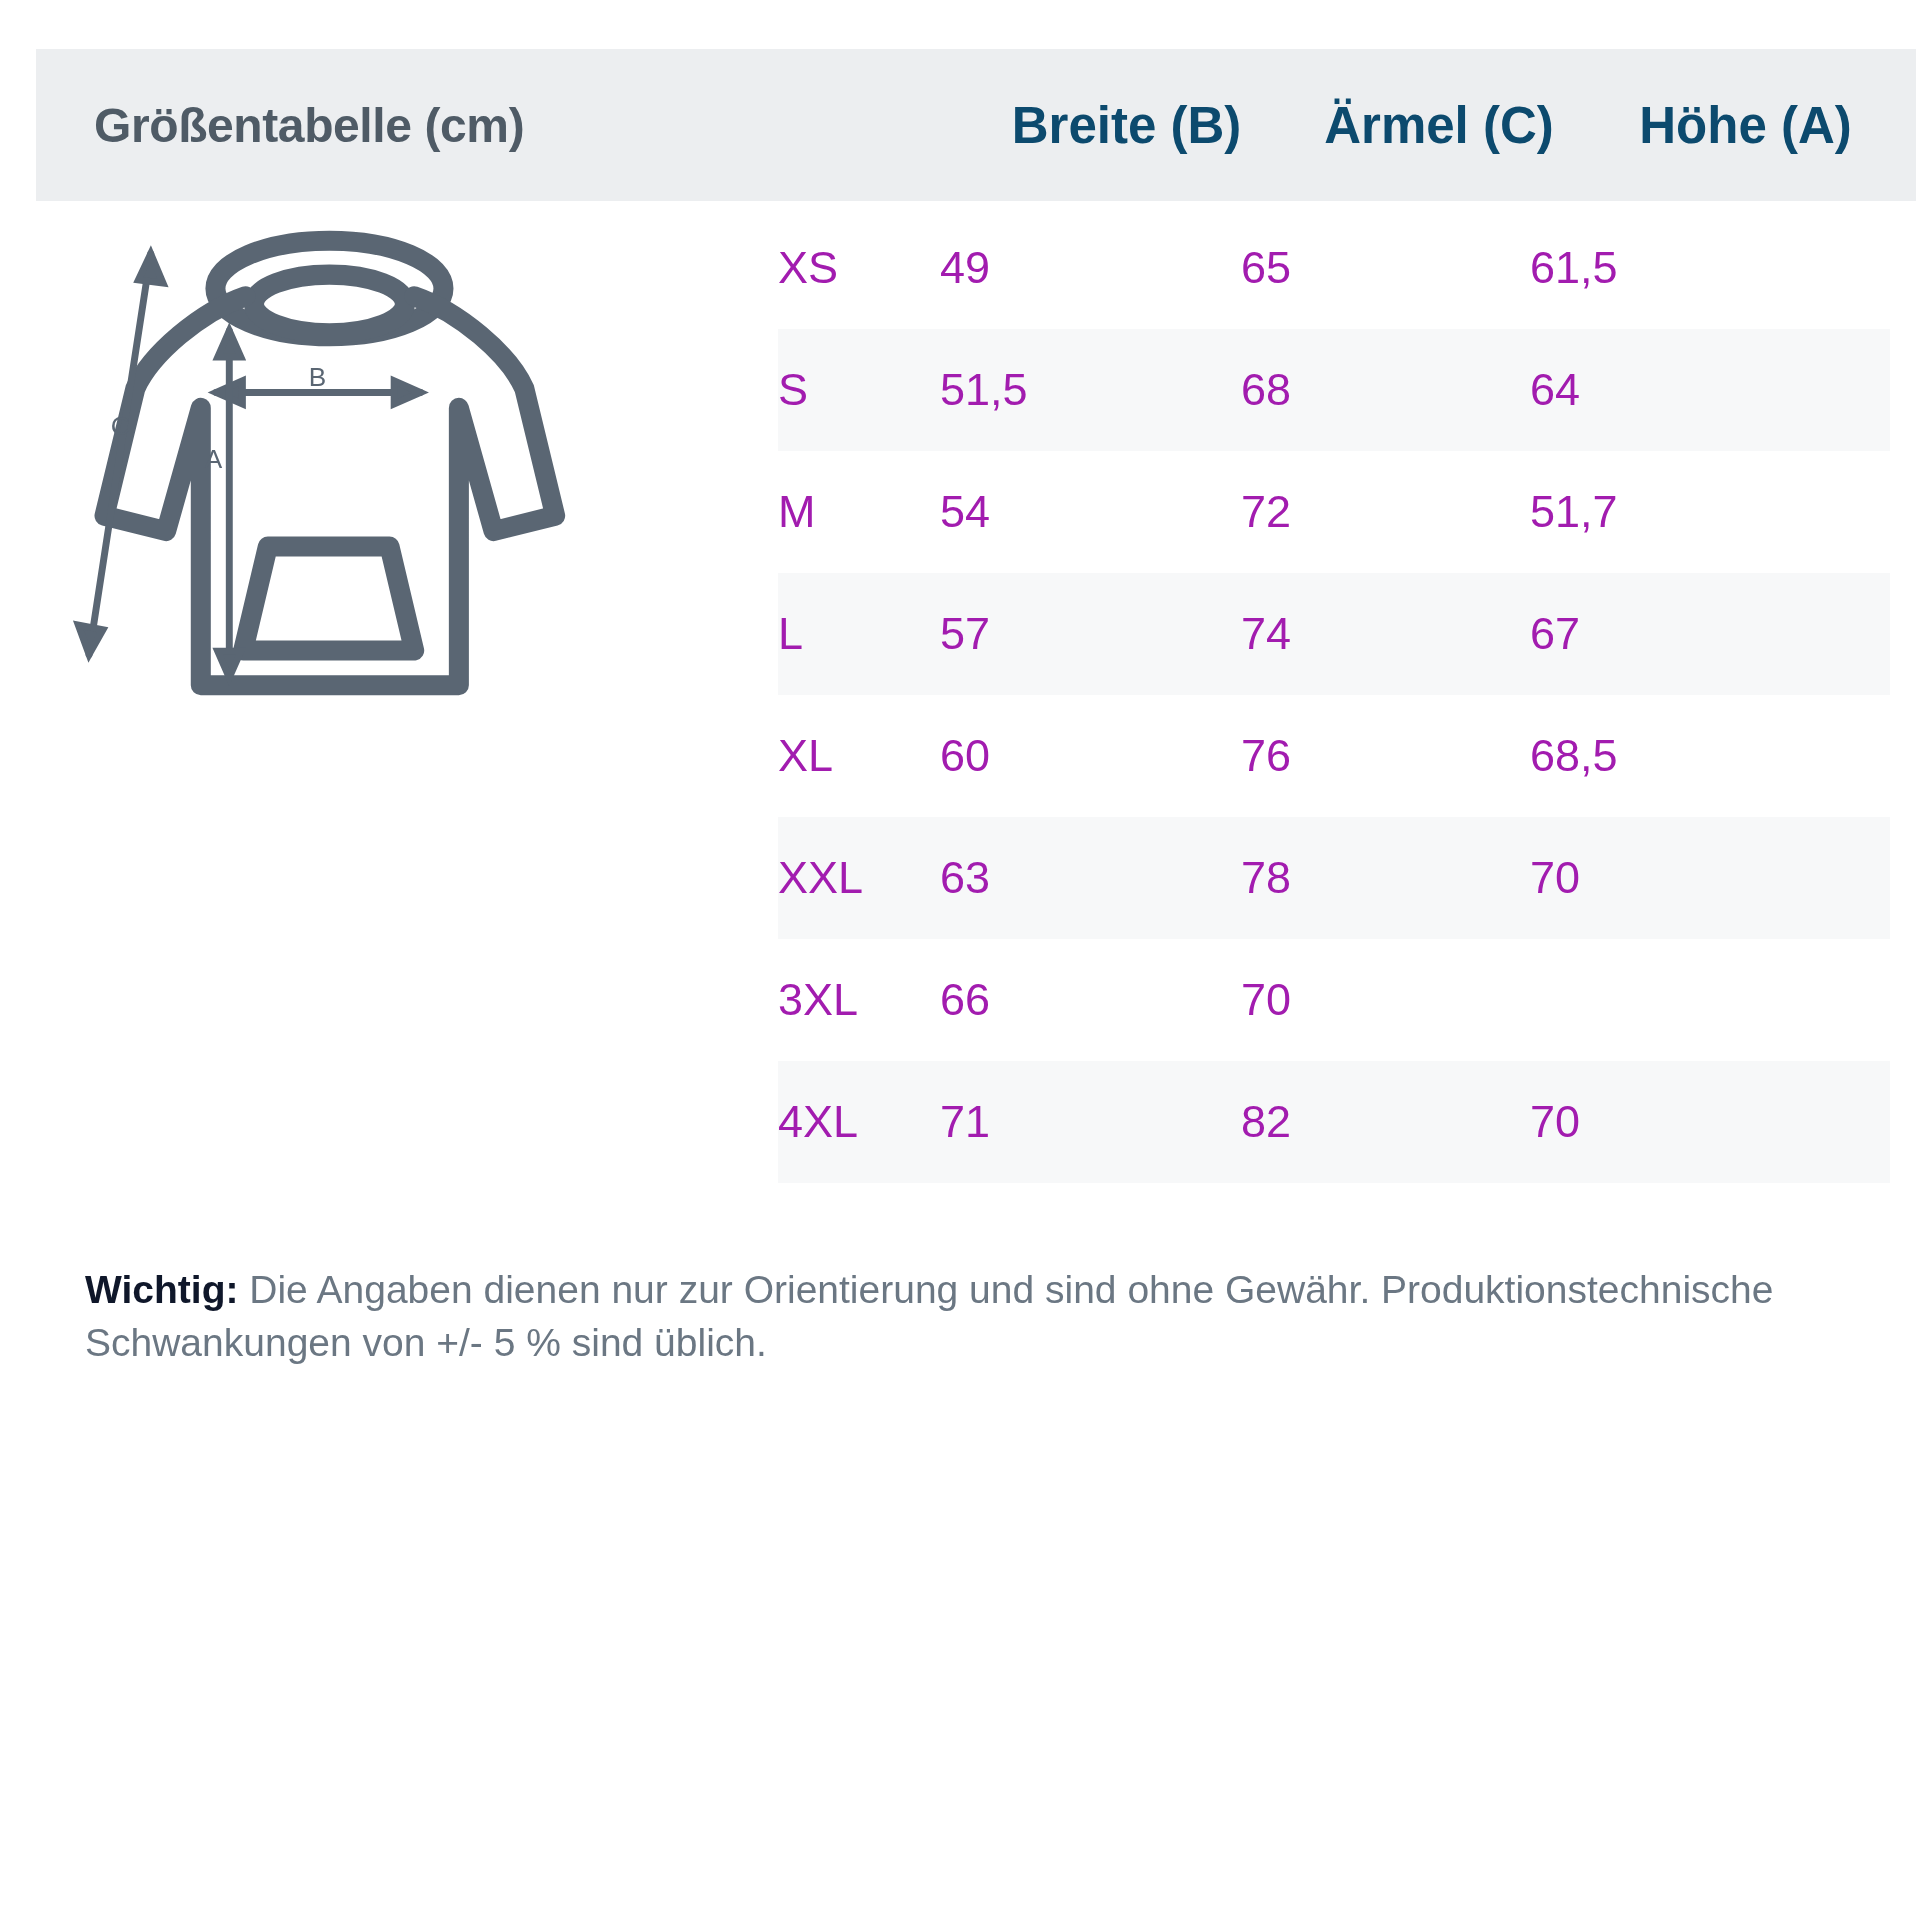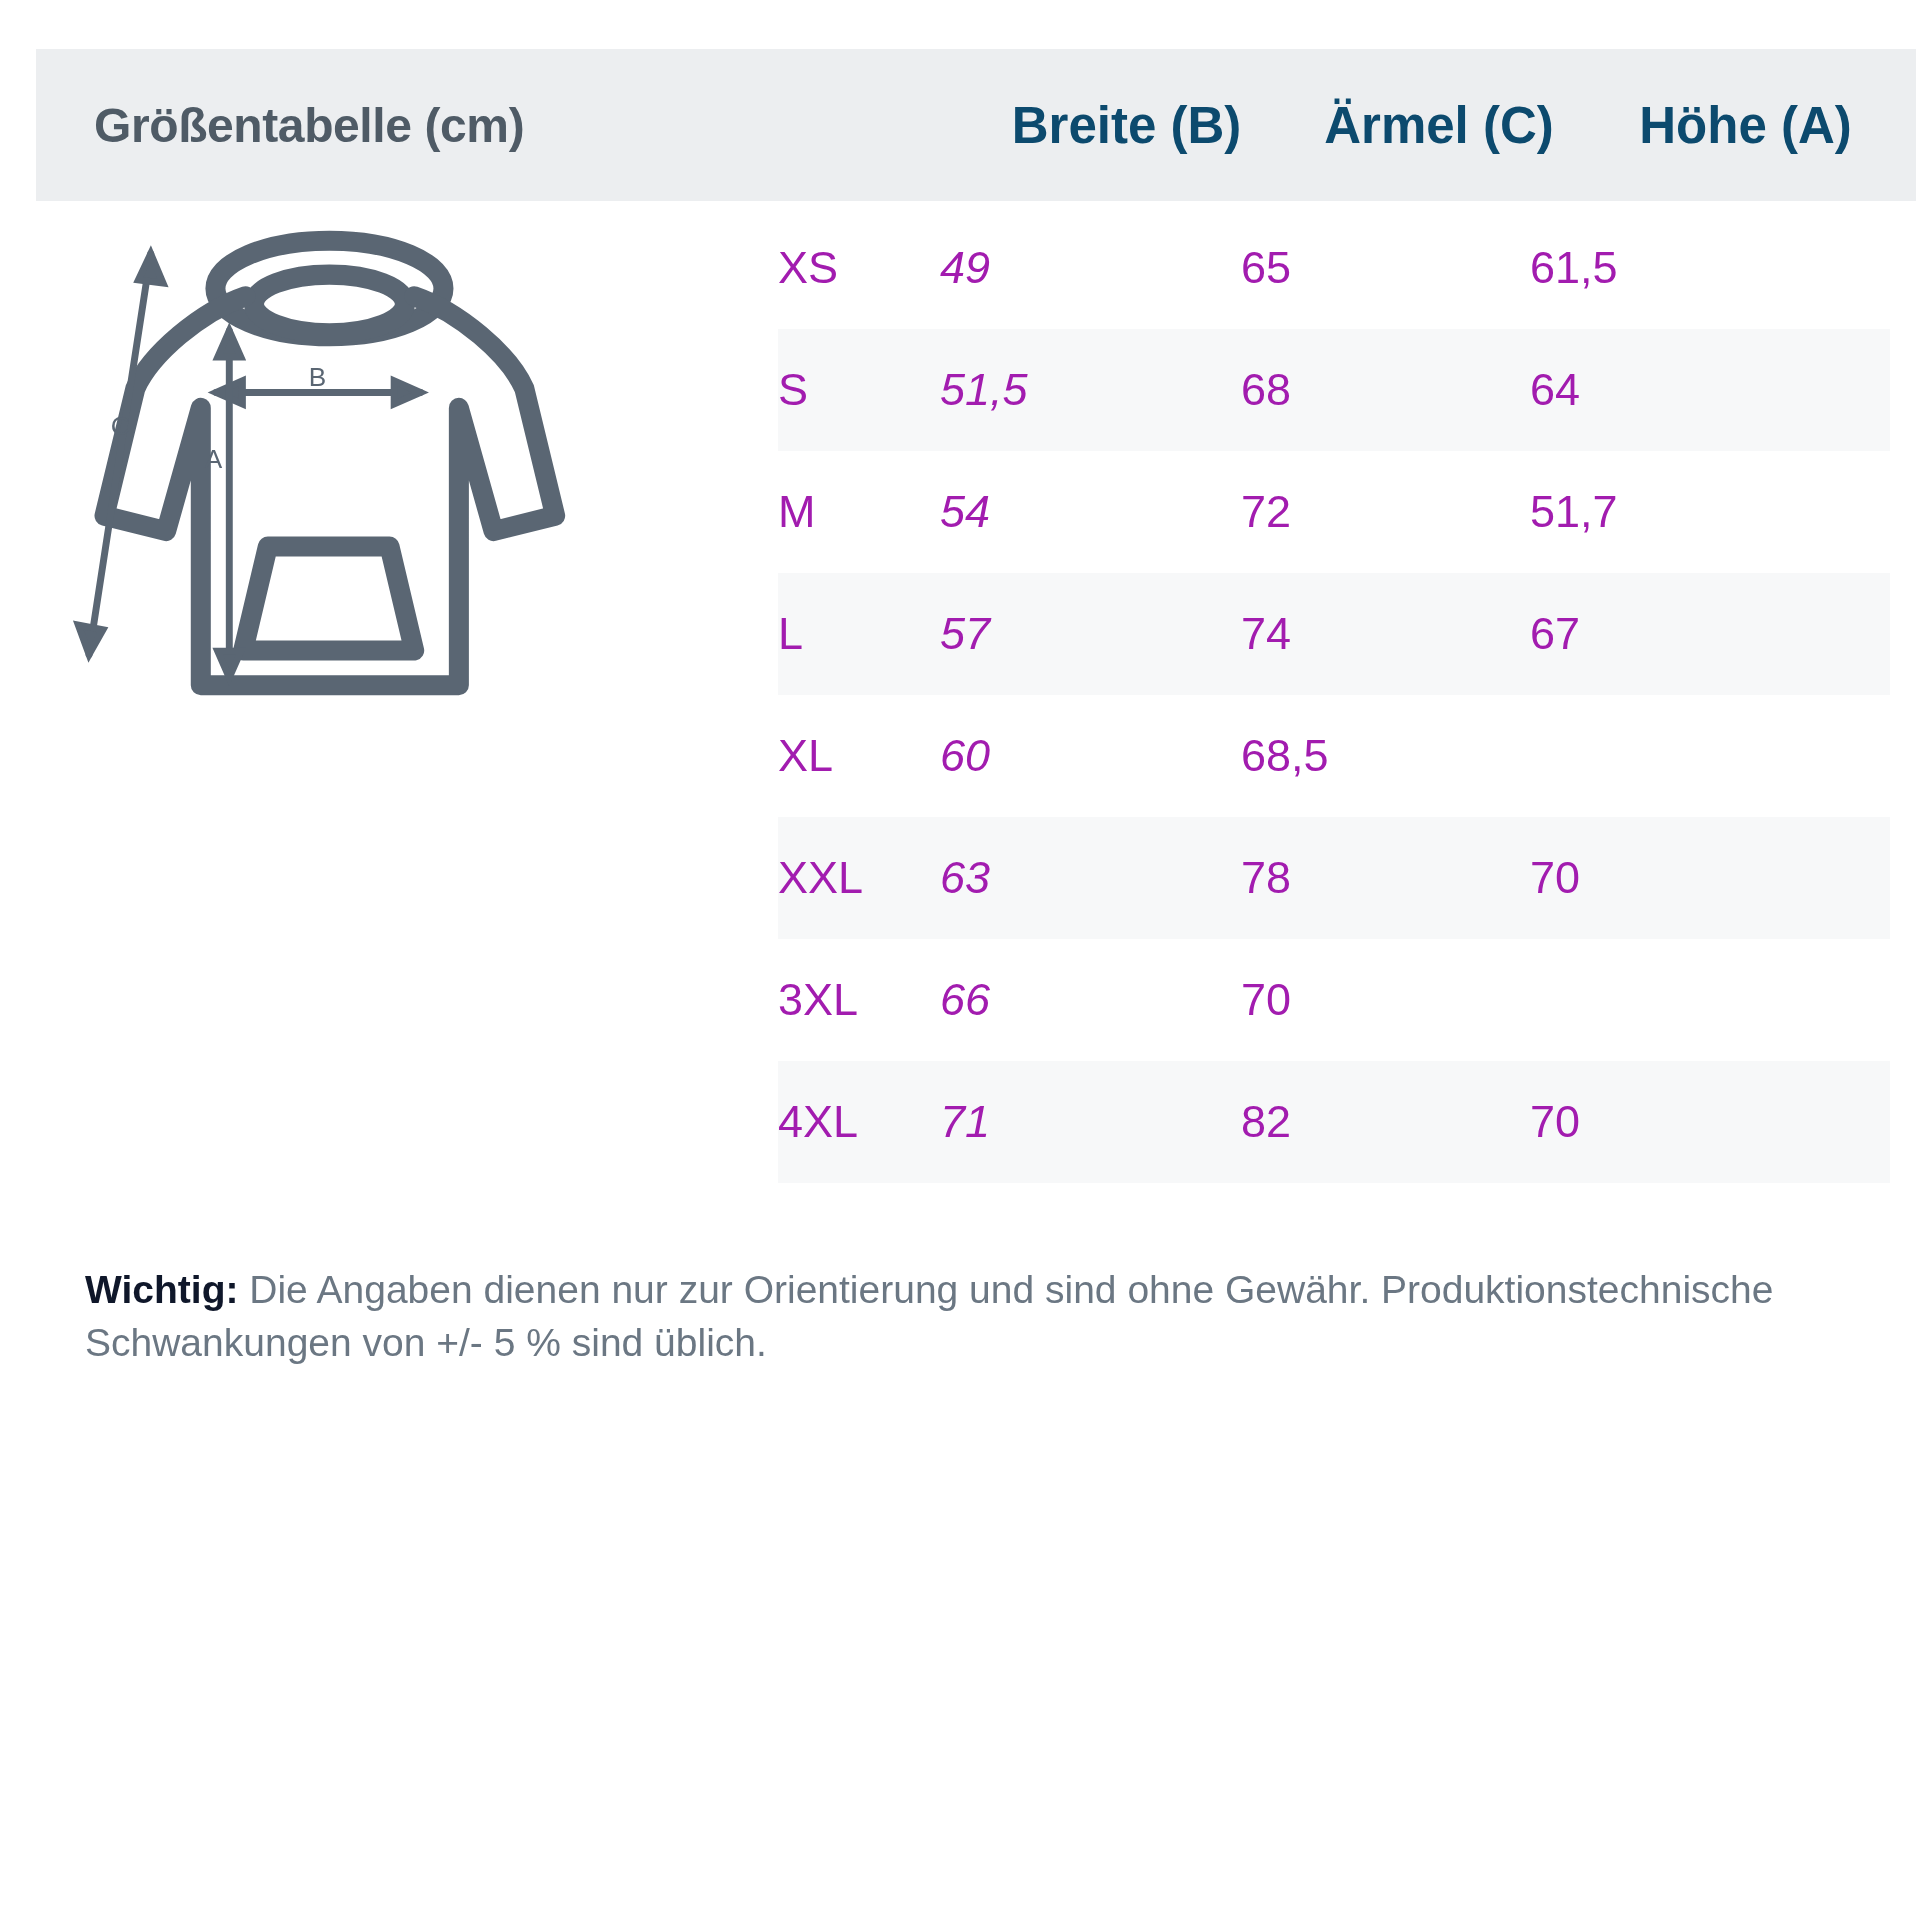--- a/index.html
+++ b/index.html
@@ -87,21 +87,21 @@
     box-sizing: border-box;
   }
   .row.alt { background: #f7f8f9; }
   .cell {
     font-size: 45px;
     color: #a21caf;
     text-align: left;
     white-space: nowrap;
   }
   .cell.c0 { width: 162px; }
-  .cell.c1 { width: 301px; font-style: italic; }
+  .cell.c1 { width: 301px; }
   .cell.c2 { width: 289px; }
   .cell.c3 { width: 324px; }
 
   
   .footnote {
     position: absolute;
     left: 85px;
     top: 1264px;
     width: 1772px;
     font-size: 39px;
@@ -193,20 +193,21 @@
     <div class="row alt">
       <div class="cell c0">L</div>
       <div class="cell c1">57</div>
       <div class="cell c2">74</div>
       <div class="cell c3">67</div>
     </div>
 
     <div class="row">
       <div class="cell c0">XL</div>
       <div class="cell c1">60</div>
+      <div class="cell c2">76</div>
       <div class="cell c3">68,5</div>
     </div>
 
     <div class="row alt">
       <div class="cell c0">XXL</div>
       <div class="cell c1">63</div>
       <div class="cell c2">78</div>
       <div class="cell c3">70</div>
     </div>
 

